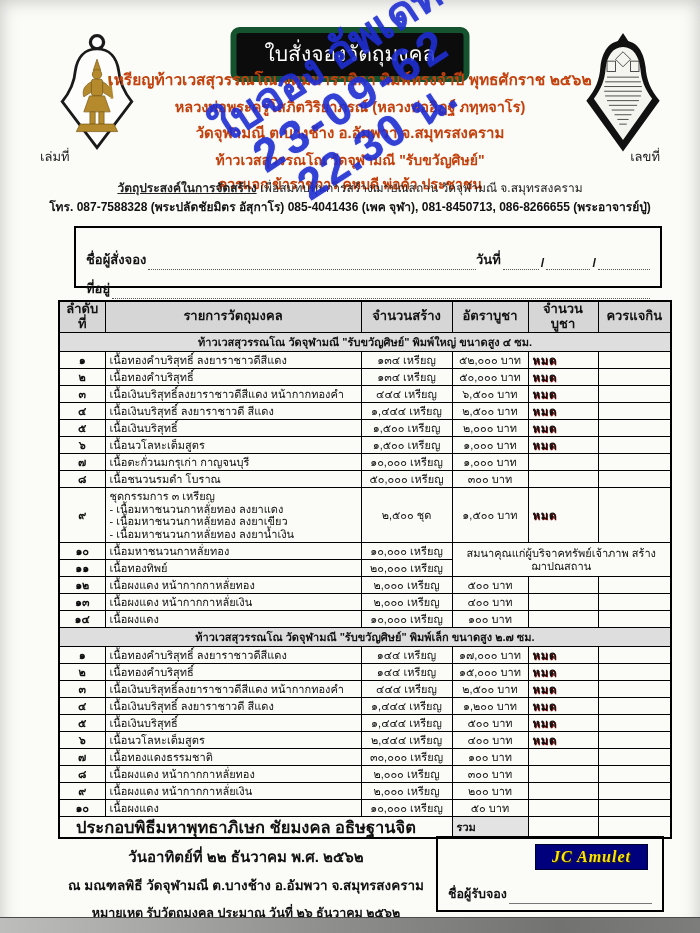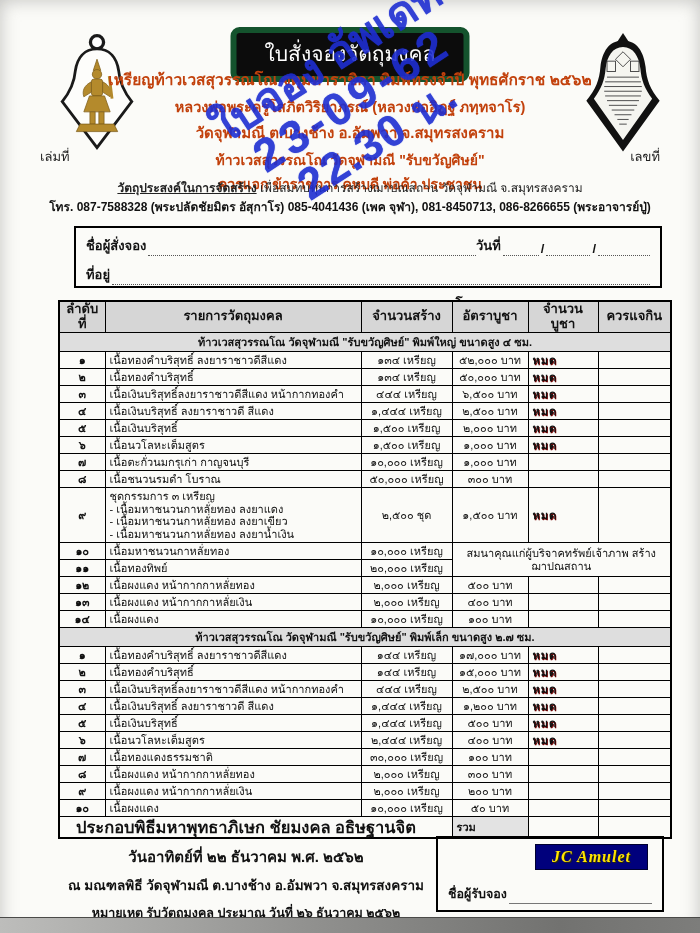--- a/index.html
+++ b/index.html
@@ -28,21 +28,21 @@
     text-shadow:0 0 1px #1e2ed2}
   .hw1{font-size:44px}
   .hw2{font-size:46px;letter-spacing:5px}
   .hw3{font-size:44px;letter-spacing:2px}
   
   .amulet{position:absolute;top:24px}
   .amulet.front{left:50px}
   .amulet.back{left:576px}
   
   .customer-box{position:absolute;left:74px;top:226px;width:588px;height:62px;border:2px solid #000;
-    padding:7px 10px 5px;box-sizing:border-box;font-size:13px;color:#111}
+    padding:21px 10px 5px;box-sizing:border-box;font-size:13px;color:#111}
   .cline{display:flex;align-items:flex-end;margin-bottom:8px}
   .cline:last-child{margin-bottom:0}
   .clabel{font-weight:bold;white-space:nowrap;padding-right:2px}
   .dots{border-bottom:1.4px dotted #555;height:13px}
   .grow{flex:1}
   .w36{width:36px}.w44{width:44px}.w52{width:52px}.w170{width:170px}
   .slash{padding:0 2px;font-weight:bold}
   
   .order-table{position:absolute;left:58px;top:300px;width:612px;border-collapse:collapse;table-layout:fixed}
   .order-table td,.order-table th{border:1.6px solid #000;padding:0 4px;font-size:11px;line-height:1.15;

